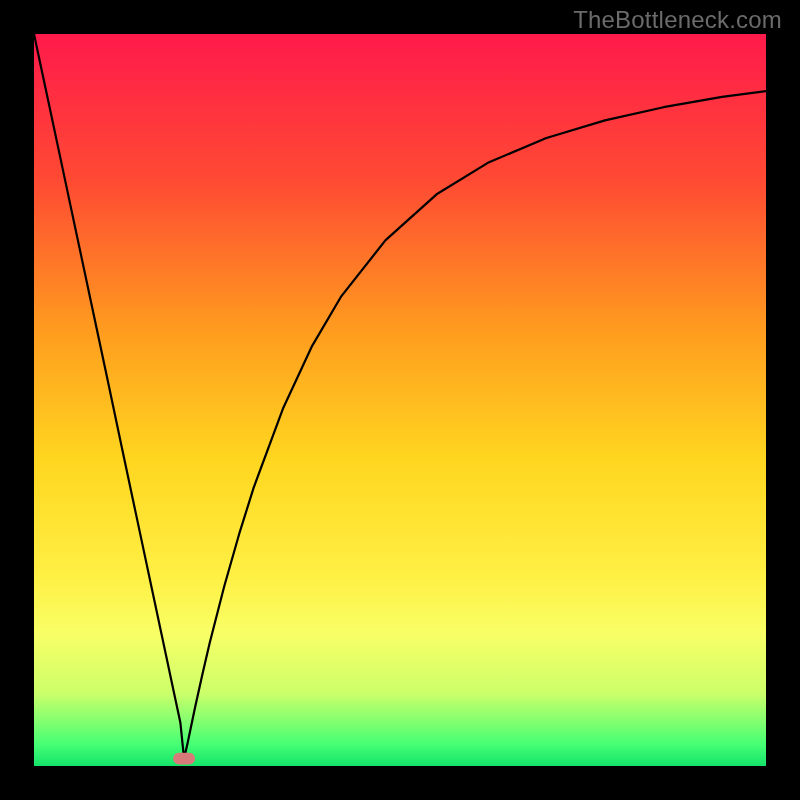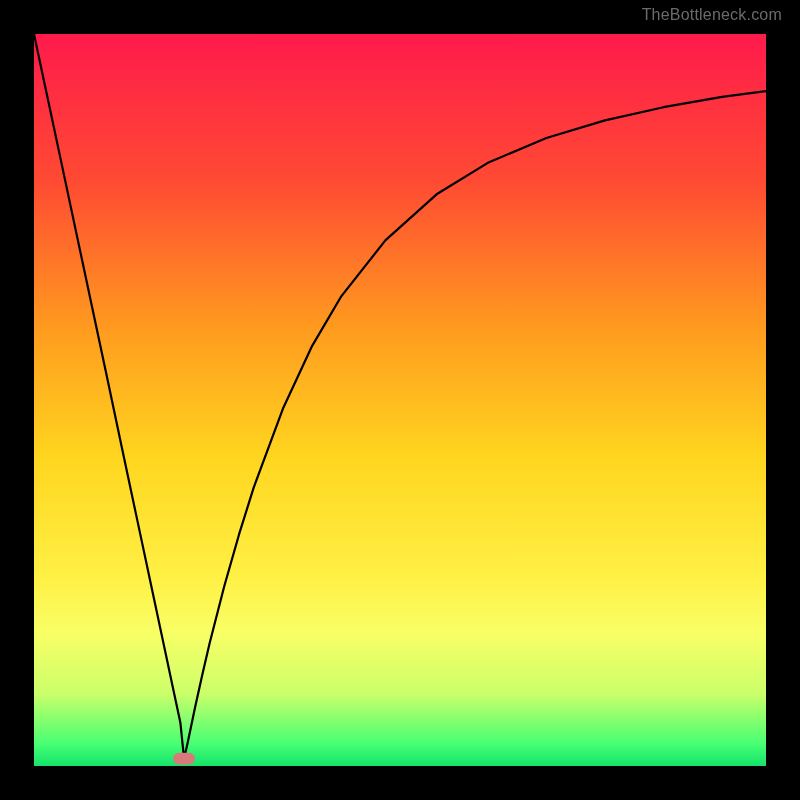--- a/index.html
+++ b/index.html
@@ -15,21 +15,21 @@
     position: relative;
     width: 800px;
     height: 800px;
     background: #000;
   }
   .attribution {
     position: absolute;
     top: 6px;
     right: 18px;
     color: #6b6b6b;
-    font-size: 16px;
+    font-size: 24px;
     font-weight: 500;
     letter-spacing: 0.2px;
     z-index: 10;
   }
   svg {
     display: block;
   }
 </style>
 </head>
 <body>

